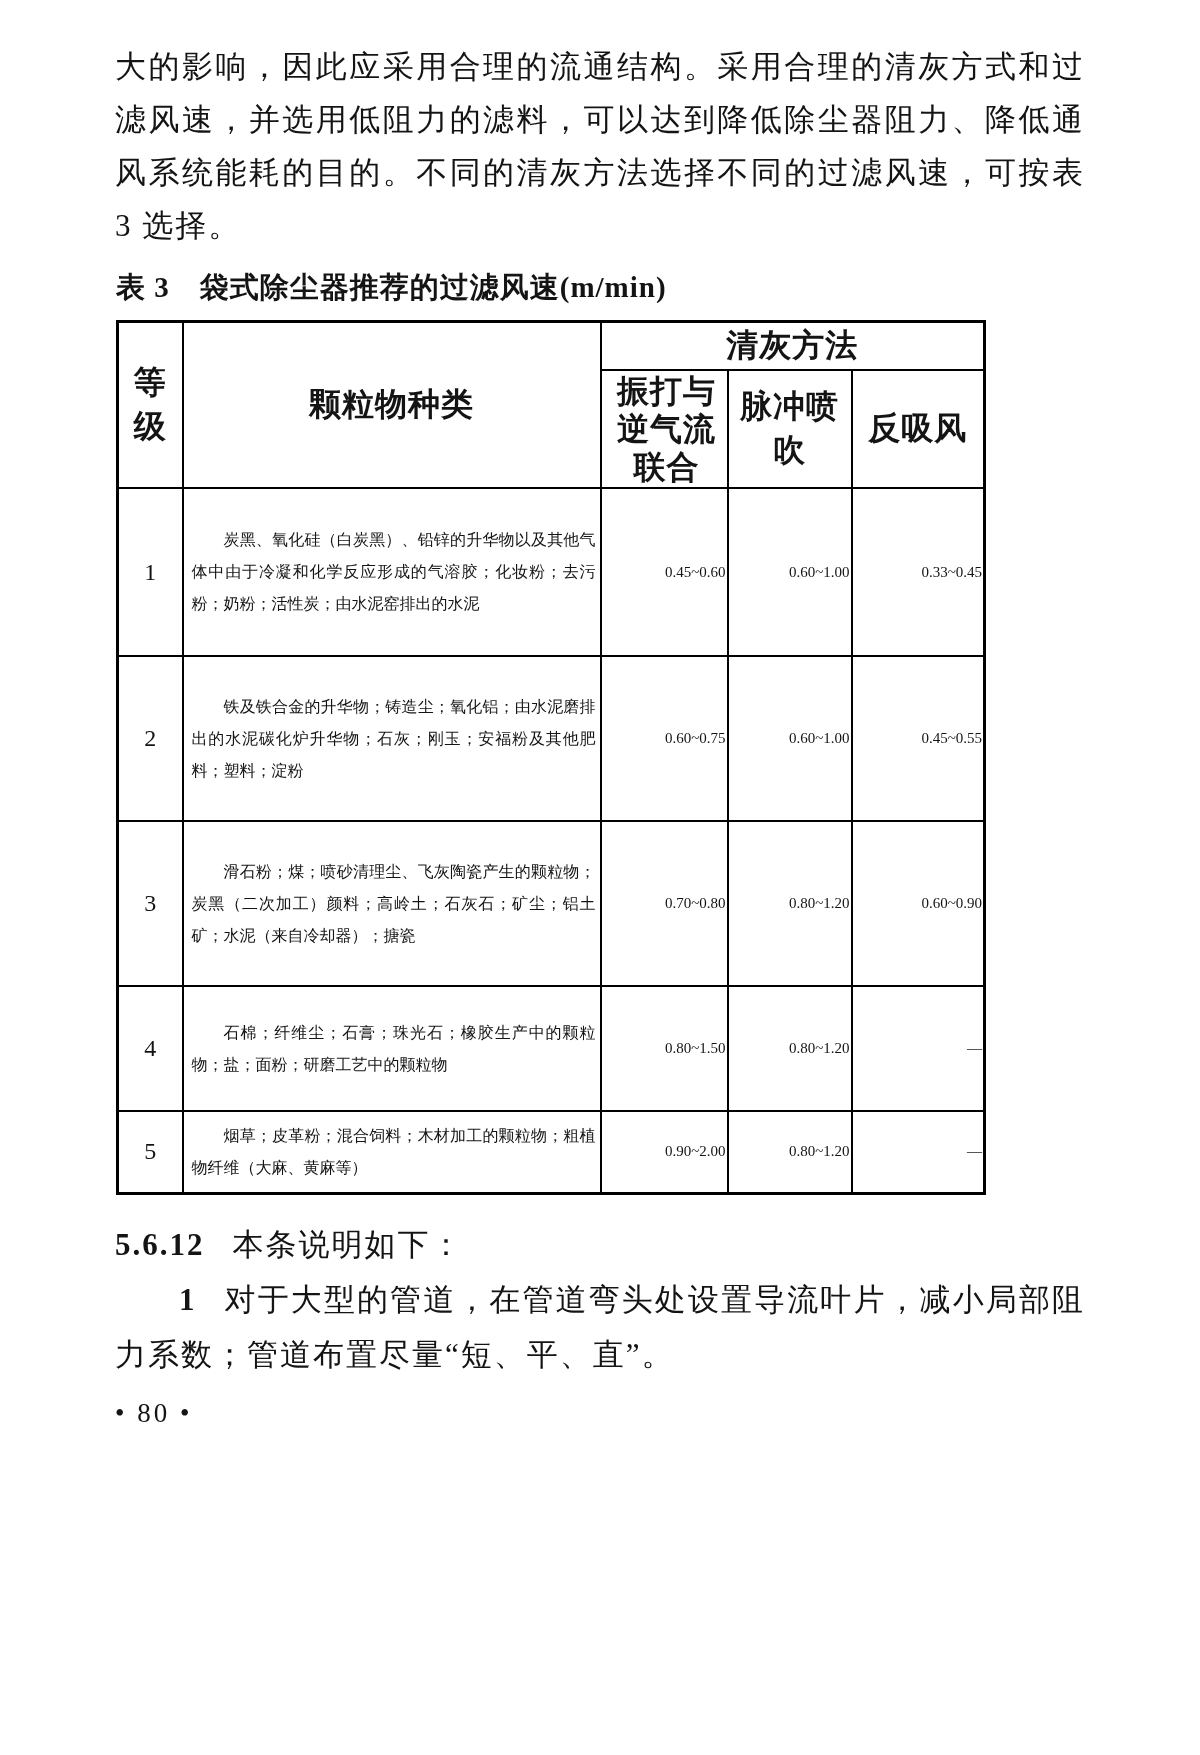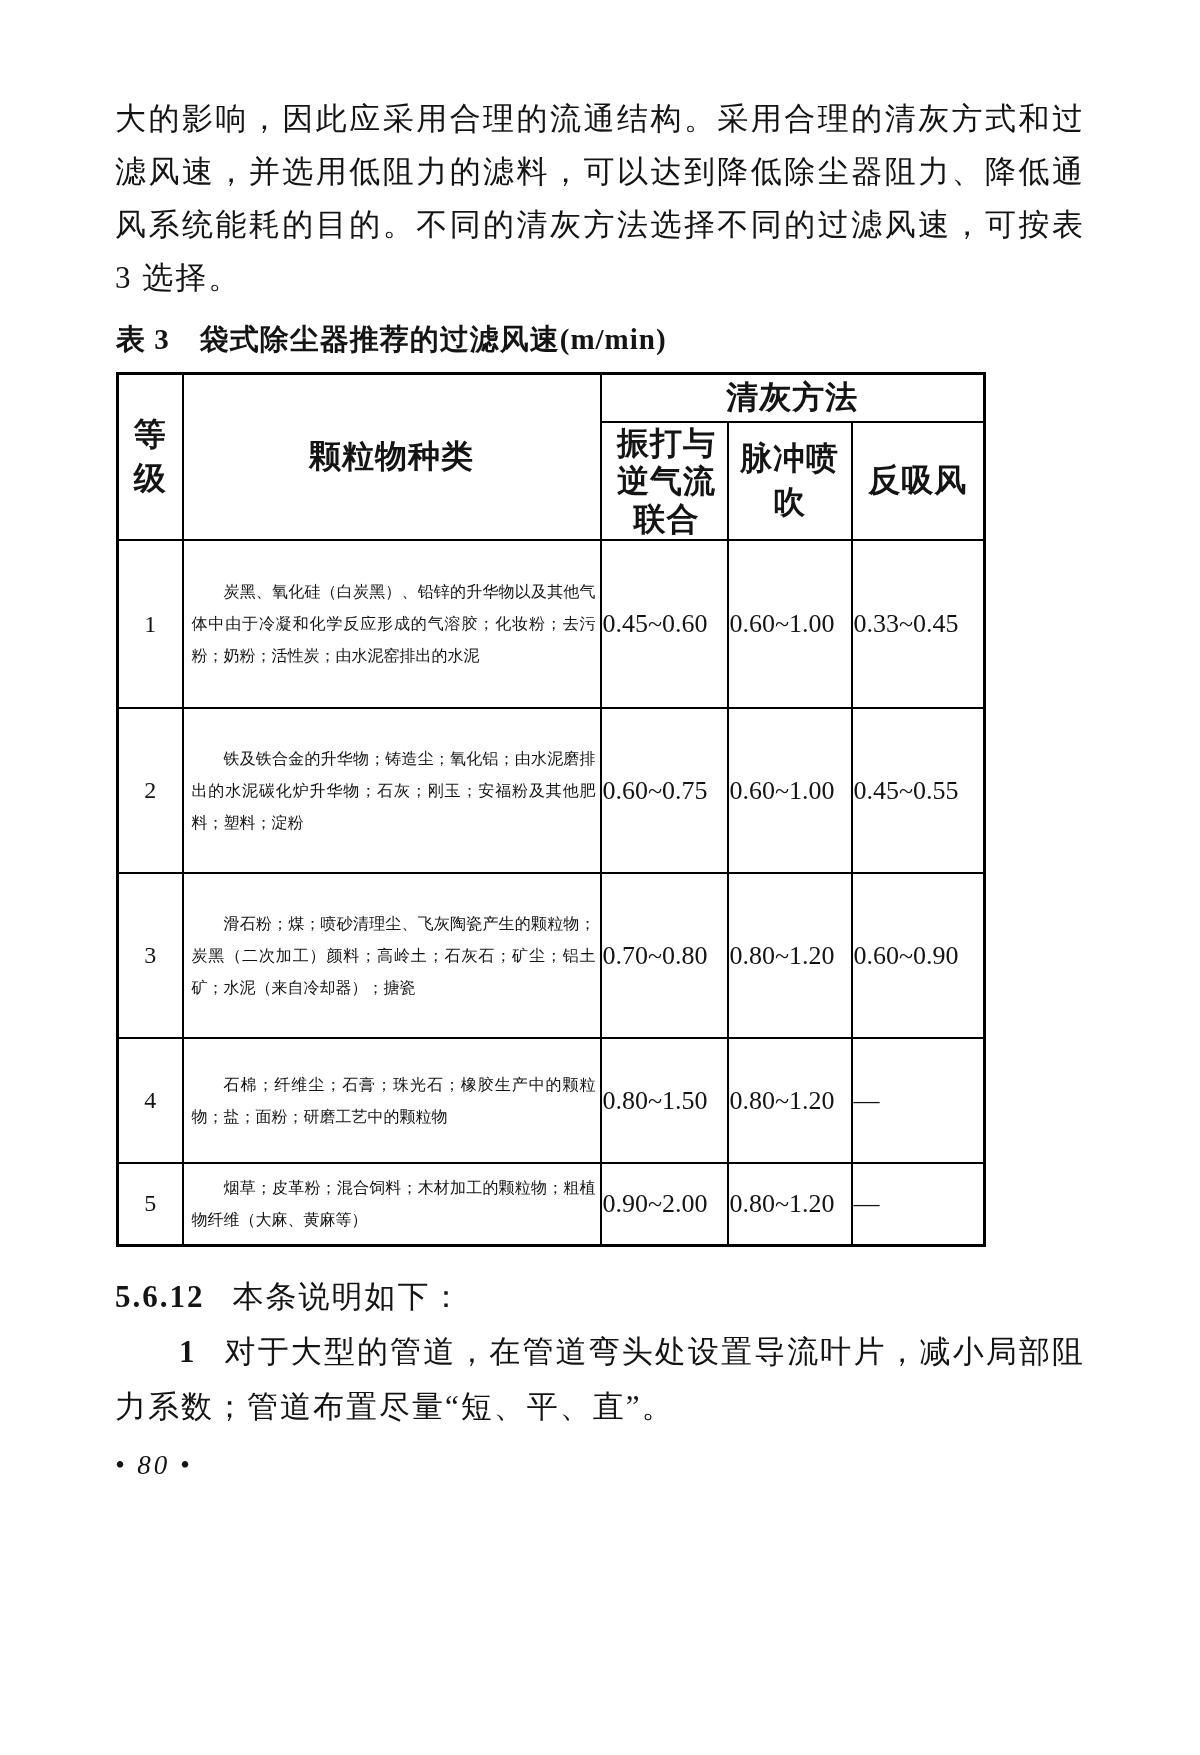--- a/index.html
+++ b/index.html
@@ -4,21 +4,21 @@
 <style>
   html, body { margin: 0; padding: 0; }
   body {
     width: 1200px; height: 1755px;
     background: #ffffff; color: #141414;
     font-family: "Liberation Serif", "DejaVu Serif", serif;
   }
   .page {
     box-sizing: border-box;
     width: 1200px; height: 1755px;
-    padding: 92px 115px 0 115px;
+    padding: 40px 115px 0 115px;
     position: relative;
     overflow: hidden;
   }
   .para {
     font-size: 31px; line-height: 53px; letter-spacing: 2px;
     text-align: justify; margin: 0;
   }
   .tbl-title {
     width: 867px; text-align: left;
     font-weight: bold; font-size: 29px; letter-spacing: 1px;
@@ -37,35 +37,35 @@
     font-weight: bold; font-size: 32px; letter-spacing: 1px;
   }
   .wrapnarrow { display: inline-block; width: 4em; line-height: 38px; }
   td.grade { text-align: center; vertical-align: middle; font-size: 24px; }
   td.particles {
     font-size: 16px; line-height: 32px;
     padding: 4px 4px 4px 8px;
     text-align: justify; text-indent: 2em;
     vertical-align: middle;
   }
-  td.val { text-align: left; vertical-align: middle; font-size: 26px; }
+  td.val { text-align: right; vertical-align: middle; font-size: 15px; }
   tr.r1 { height: 168px; }
   tr.r2 { height: 165px; }
   tr.r3 { height: 165px; }
   tr.r4 { height: 125px; }
   tr.r5 { height: 82px; }
   .clauses { margin-top: 22px; }
   .clause {
     font-size: 31px; line-height: 55px; letter-spacing: 2px;
     text-align: justify; margin: 0;
   }
   .clause .cnum { font-weight: bold; margin-right: 28px; }
   .clause.sub { text-indent: 64px; }
   .footer {
-    margin-top: 16px; font-size: 27px; letter-spacing: 3px; font-style: italic;
+    margin-top: 16px; font-size: 27px; letter-spacing: 3px;
   }
 </style>
 </head>
 <body>
 
 <div class="page">
 
   <p class="para">大的影响，因此应采用合理的流通结构。采用合理的清灰方式和过滤风速，并选用低阻力的滤料，可以达到降低除尘器阻力、降低通风系统能耗的目的。不同的清灰方法选择不同的过滤风速，可按表 3 选择。</p>
 
   <div class="tbl-title">表 3　袋式除尘器推荐的过滤风速(m/min)</div>

